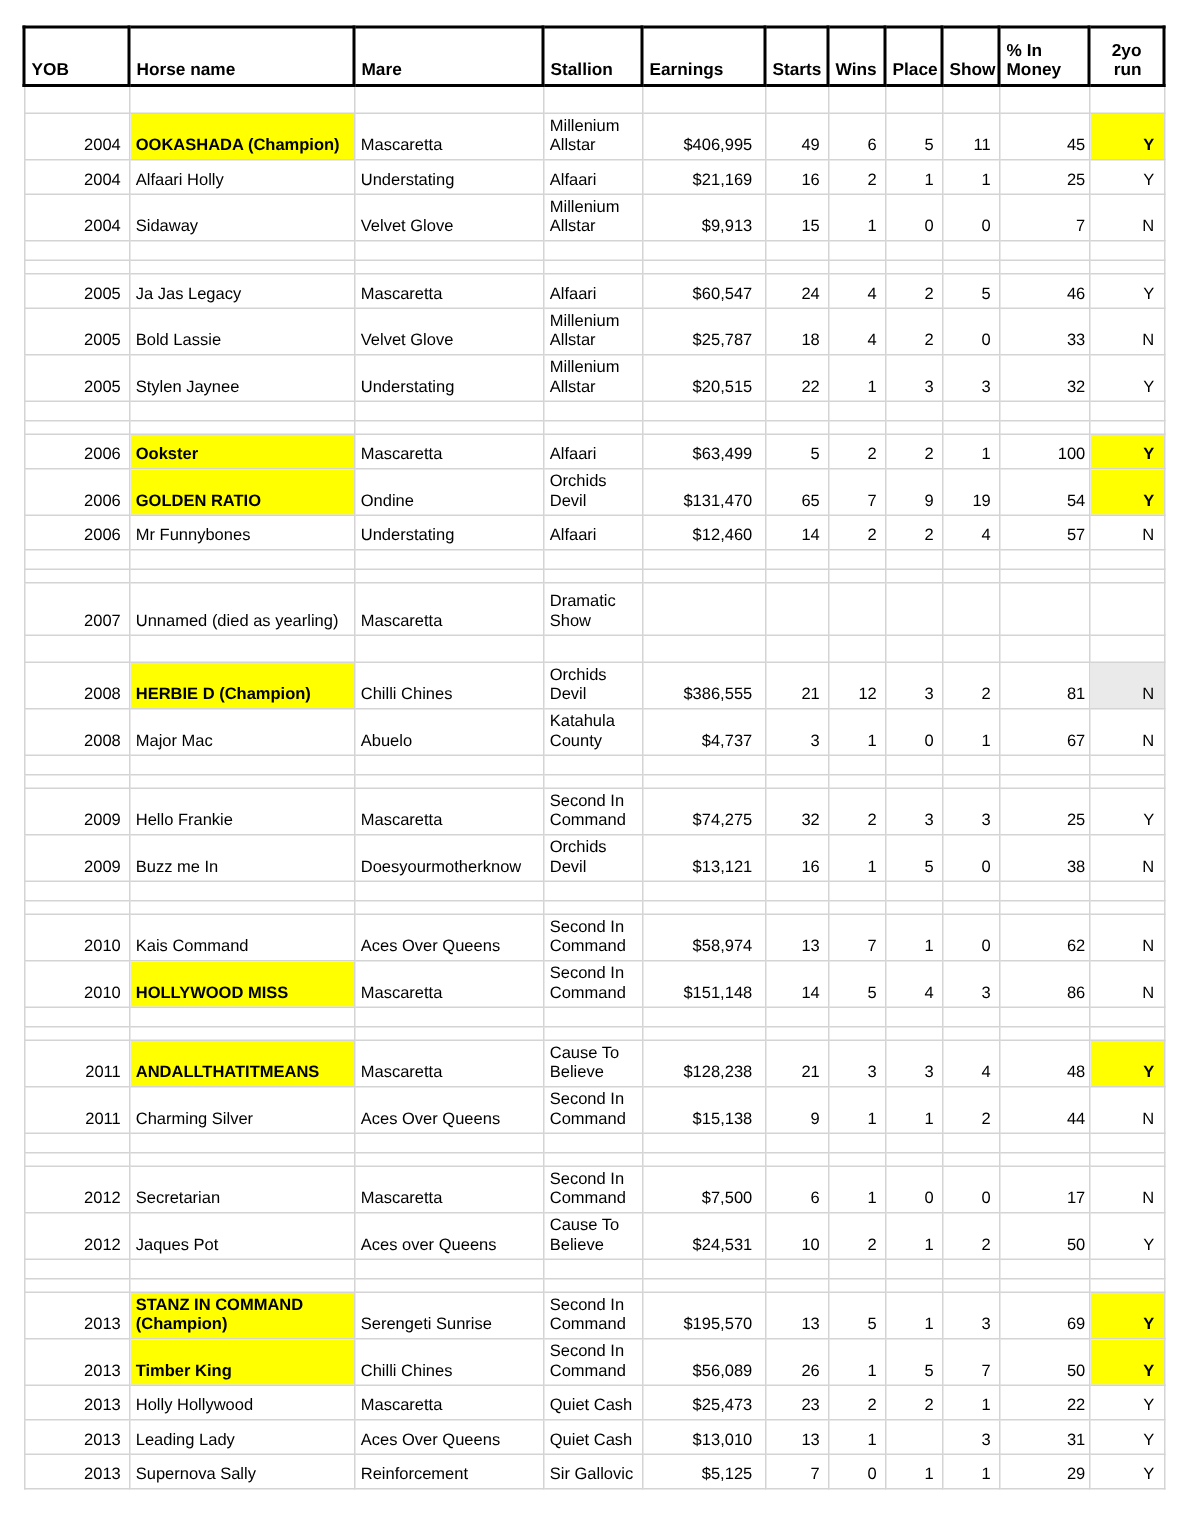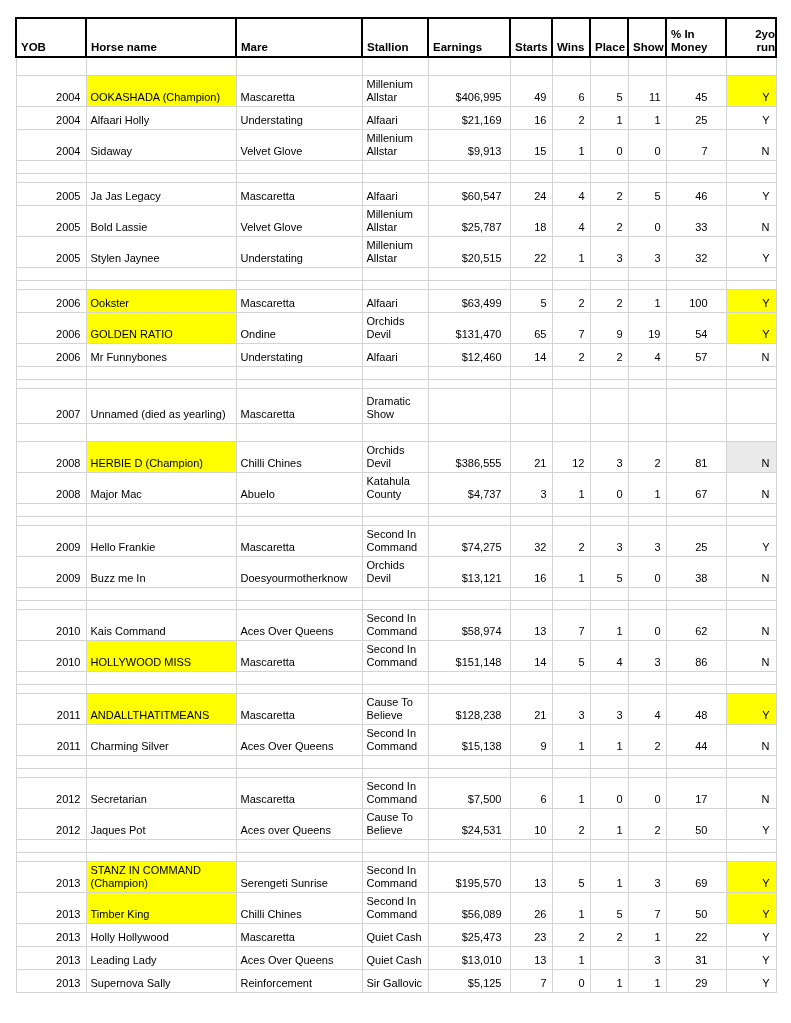--- a/index.html
+++ b/index.html
@@ -32,25 +32,25 @@
     line-height:1.14;
     padding:1px 0 2px 0;
     overflow:hidden;
     word-wrap:break-word;
   }
   
   .c-yob{text-align:right;padding-right:5px;}
   .c-horse,.c-mare,.c-stallion{text-align:left;padding-left:4px;padding-right:2px;}
   .c-earnings{text-align:right;padding-right:8px;}
   .c-starts,.c-wins,.c-place,.c-show{text-align:right;padding-right:5px;}
-  .c-pct{text-align:right;padding-right:18px;}
+  .c-pct{text-align:right;padding-right:2px;}
   .c-run{text-align:right;padding-right:6px;}
-  .h-run{text-align:right;padding-right:0;}
+  .h-run{text-align:right;padding-right:14px;}
   .h-pct{padding-left:4px;}
-  .hl{background:var(--hl,#ffff00);font-weight:normal;margin-top:42px;}
+  .hl{background:var(--hl,#ffff00);font-weight:bold;margin-top:42px;}
   .gray{background:var(--muted,#eaeaea);}
 </style>
 </head>
 <body>
 
 <div class="sheet">
   <table>
     <colgroup id="colgroup">
         <col style="width: 70px;">
         <col style="width: 150px;">

